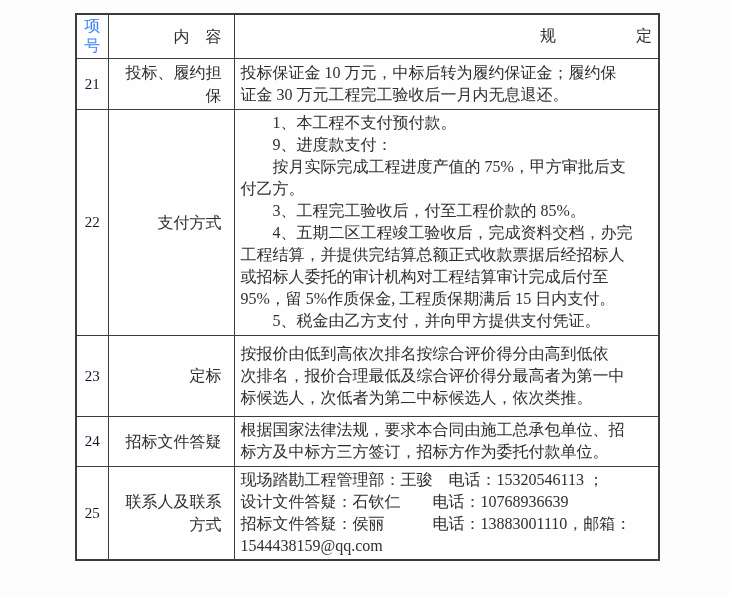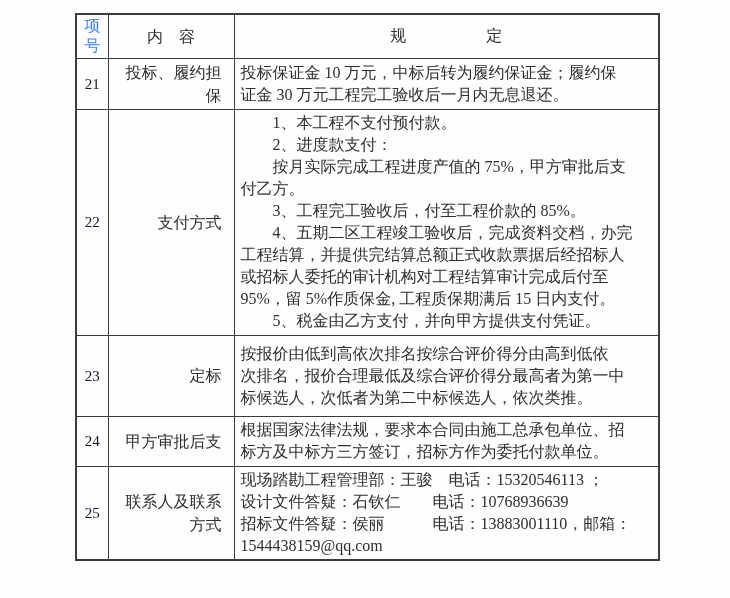--- a/index.html
+++ b/index.html
@@ -39,21 +39,21 @@
     padding: 1px 2px;
     line-height: 20px;
   }
   th.no { font-size: 16px; color: #3b82f6; }
   .content {
     text-align: right;
     font-size: 16px;
     padding: 2px 12px;
     line-height: 23px;
   }
-  th.content, th.reg { font-size: 16px; white-space: pre; text-align: center; }
+  th.content, th.reg { font-size: 16px; white-space: pre; text-align: right; }
   .reg {
     font-size: 16px;
     padding: 2px 6px;
     vertical-align: middle;
     margin-left: 23px;
   }
   .reg .line {
     white-space: pre;
     line-height: 22px;
     height: 22px;
@@ -86,21 +86,21 @@
           <td class="reg">
             <div class="line">投标保证金 10 万元，中标后转为履约保证金；履约保</div>
             <div class="line">证金 30 万元工程完工验收后一月内无息退还。</div>
           </td>
         </tr>
         <tr class="row r1">
           <td class="no">22</td>
           <td class="content">支付方式</td>
           <td class="reg">
             <div class="line">　　1、本工程不支付预付款。</div>
-            <div class="line">　　2、进度款支付：</div>
+            <div class="line">　　9、进度款支付：</div>
             <div class="line">　　按月实际完成工程进度产值的 <span class="u">75</span>%，甲方审批后支</div>
             <div class="line">付乙方。</div>
             <div class="line">　　3、工程完工验收后，付至工程价款的 <span class="u">85</span>%。</div>
             <div class="line">　　4、五期二区工程竣工验收后，完成资料交档，办完</div>
             <div class="line">工程结算，并提供完结算总额正式收款票据后经招标人</div>
             <div class="line">或招标人委托的审计机构对工程结算审计完成后付至</div>
             <div class="line"><span class="u">95</span>%，留 <span class="u">5</span>%作质保金, 工程质保期满后 15 日内支付。</div>
             <div class="line">　　5、税金由乙方支付，并向甲方提供支付凭证。</div>
           </td>
         </tr>
@@ -108,21 +108,21 @@
           <td class="no">23</td>
           <td class="content">定标</td>
           <td class="reg">
             <div class="line">按报价由低到高依次排名按综合评价得分由高到低依</div>
             <div class="line">次排名，报价合理最低及综合评价得分最高者为第一中</div>
             <div class="line">标候选人，次低者为第二中标候选人，依次类推。</div>
           </td>
         </tr>
         <tr class="row r3">
           <td class="no">24</td>
-          <td class="content">甲方审批后支</td>
+          <td class="content">招标文件答疑</td>
           <td class="reg">
             <div class="line">根据国家法律法规，要求本合同由施工总承包单位、招</div>
             <div class="line">标方及中标方三方签订，招标方作为委托付款单位。</div>
           </td>
         </tr>
         <tr class="row r4">
           <td class="no">25</td>
           <td class="content">联系人及联系方式</td>
           <td class="reg">
             <div class="line">现场踏勘工程管理部：王骏　电话：15320546113 ；</div>

